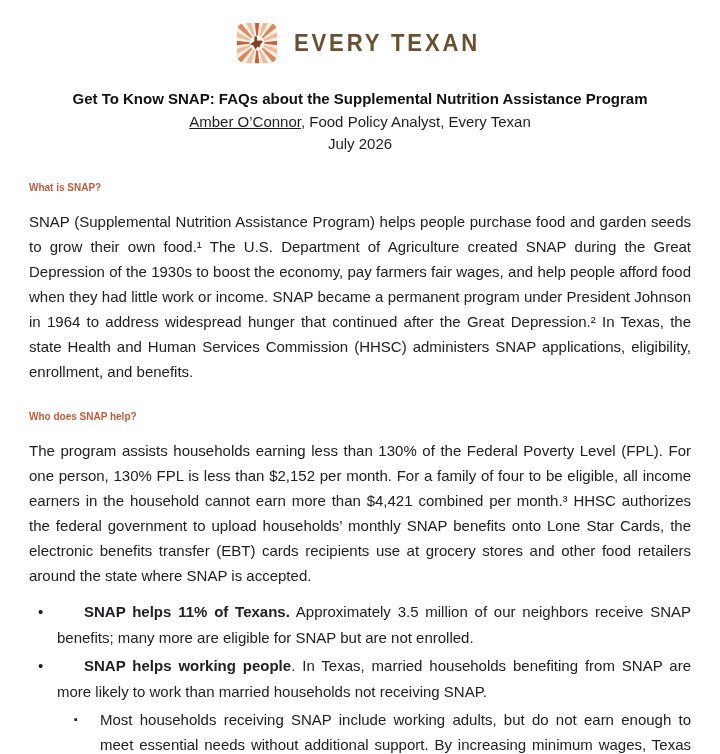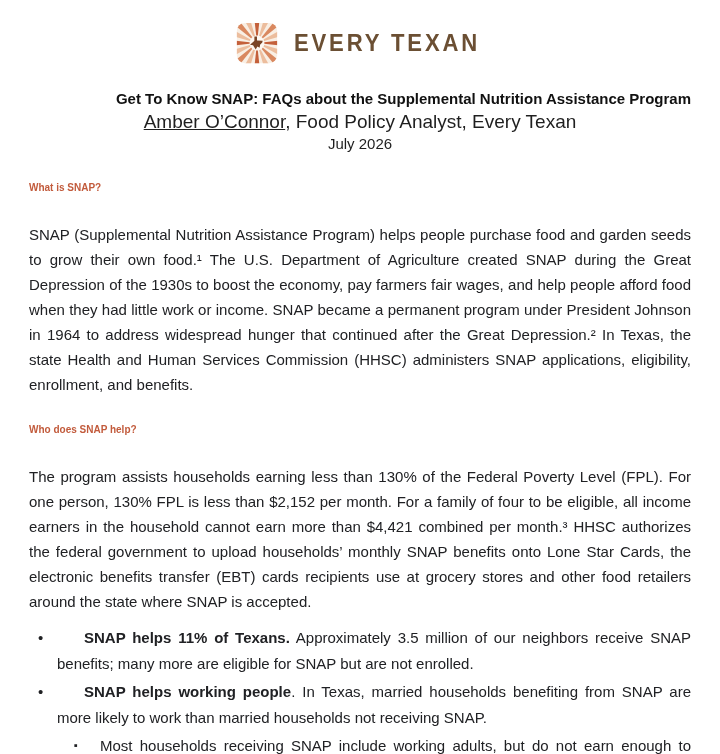--- a/index.html
+++ b/index.html
@@ -18,32 +18,32 @@
 
   
   .logo-row{display:flex;align-items:center;justify-content:center;gap:12px;height:46px;}
   .brand-name{
     font-weight:bold;font-size:23px;letter-spacing:3px;color:var(--brand);
     transform:scaleX(.96);white-space:nowrap;
   }
 
   
   .title-block{margin-top:22px;text-align:center;}
-  .doc-title{font-size:15px;font-weight:bold;line-height:21px;color:#111;text-align:right;}
-  .byline{font-size:19px;line-height:22px;margin-top:2px;}
+  .doc-title{font-size:15px;font-weight:bold;line-height:21px;color:#111;}
+  .byline{font-size:15px;line-height:22px;margin-top:2px;}
   .byline a{color:var(--ink);text-decoration:underline;cursor:pointer;}
   .doc-date{font-size:15px;line-height:22px;}
 
   
   .section-heading{
     color:var(--accent);font-weight:bold;font-size:10px;
     margin-top:23px;line-height:20px;
   }
   .para{
-    margin-top:24px;font-size:15px;line-height:25px;
+    margin-top:11px;font-size:15px;line-height:25px;
     text-align:justify;color:#202124;
   }
 
   
   ul.l1{list-style:none;margin-top:11px;}
   ul.l1 > li{
     position:relative;padding-left:28px;
     font-size:15px;line-height:26px;text-align:justify;color:#202124;
     margin-bottom:2px;
   }

